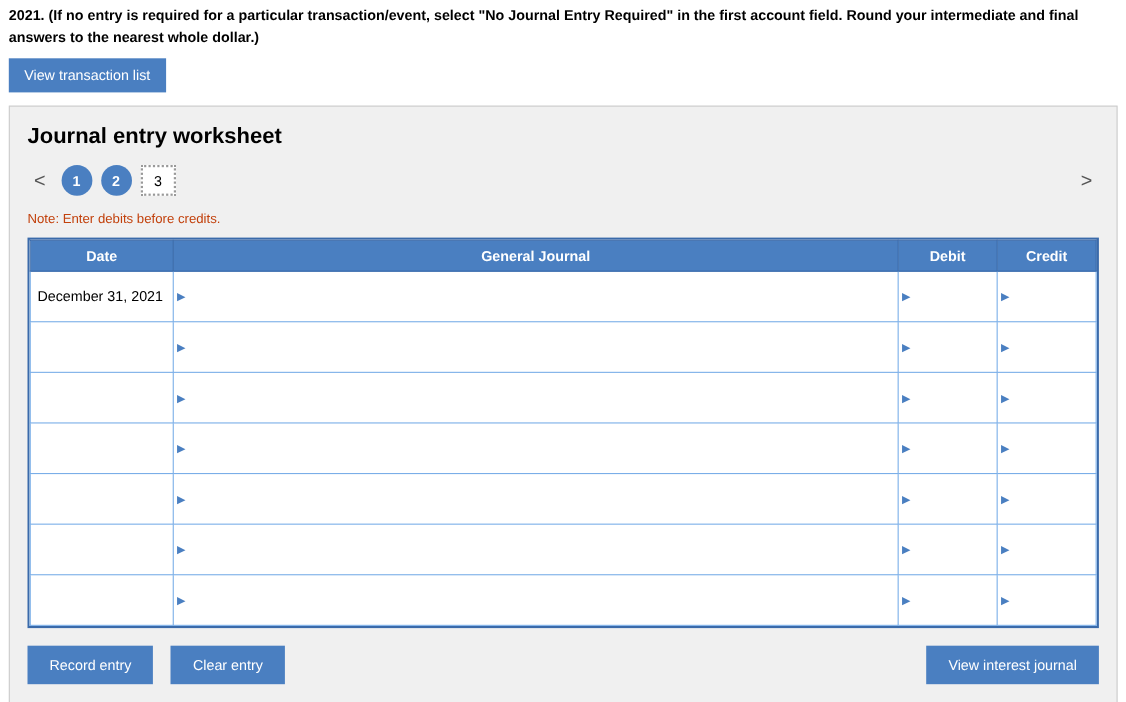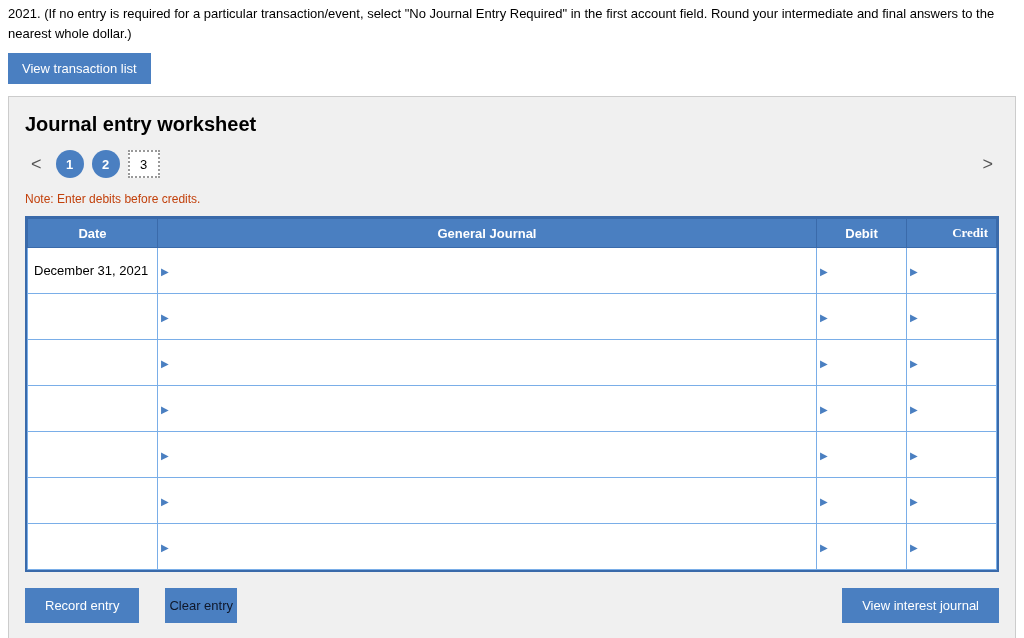--- a/index.html
+++ b/index.html
@@ -7,21 +7,21 @@
       font-family: Arial, sans-serif;
       font-size: 14px;
       background: #fff;
       color: #000;
     }
 
     .top-instruction {
       padding: 4px 8px 10px 8px;
       font-size: 13px;
       line-height: 1.5;
-      font-weight: normal;
+      font-weight: bold;
     }
 
     .view-transaction-btn {
       display: inline-block;
       background-color: #4a7fc1;
       color: #fff;
       padding: 8px 14px;
       border: none;
       cursor: pointer;
       font-size: 13px;
@@ -126,22 +126,21 @@
     }
     .journal-table thead th.journal-col {
       text-align: center;
     }
     .journal-table thead th.debit-col {
       width: 90px;
       text-align: center;
     }
     .journal-table thead th.credit-col {
       width: 90px;
-      text-align: right;
-      font-family: Liberation Serif, serif;
+      text-align: center;
     }
 
     .journal-table tbody tr {
       border-bottom: 1px solid #7aaee8;
     }
 
     .journal-table tbody td {
       border: 1px solid #7aaee8;
       padding: 5px 6px;
       height: 46px;
@@ -172,38 +171,38 @@
     }
 
     .credit-cell {
       width: 90px;
     }
 
     .bottom-buttons {
       display: flex;
       align-items: center;
       margin-top: 16px;
-      gap: 10px;
+      gap: 0;
     }
 
     .btn-record {
       background: #4a7fc1;
       color: #fff;
       border: none;
       padding: 10px 20px;
       font-size: 13px;
       cursor: pointer;
       margin-right: 16px;
     }
 
     .btn-clear {
       background: #4a7fc1;
-      color: #0f172a;
+      color: #ffffff;
       border: none;
-      padding: 10px 4px;
+      padding: 10px 20px;
       font-size: 13px;
       cursor: pointer;
     }
 
     .btn-view-journal {
       background: #4a7fc1;
       color: #fff;
       border: none;
       padding: 10px 20px;
       font-size: 13px;

